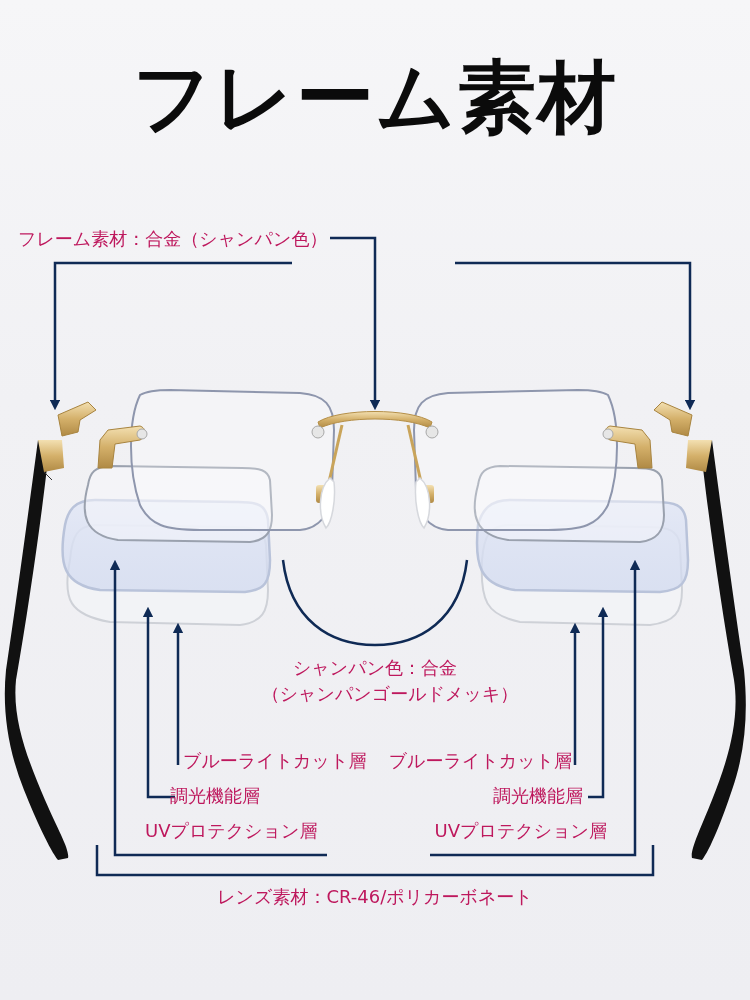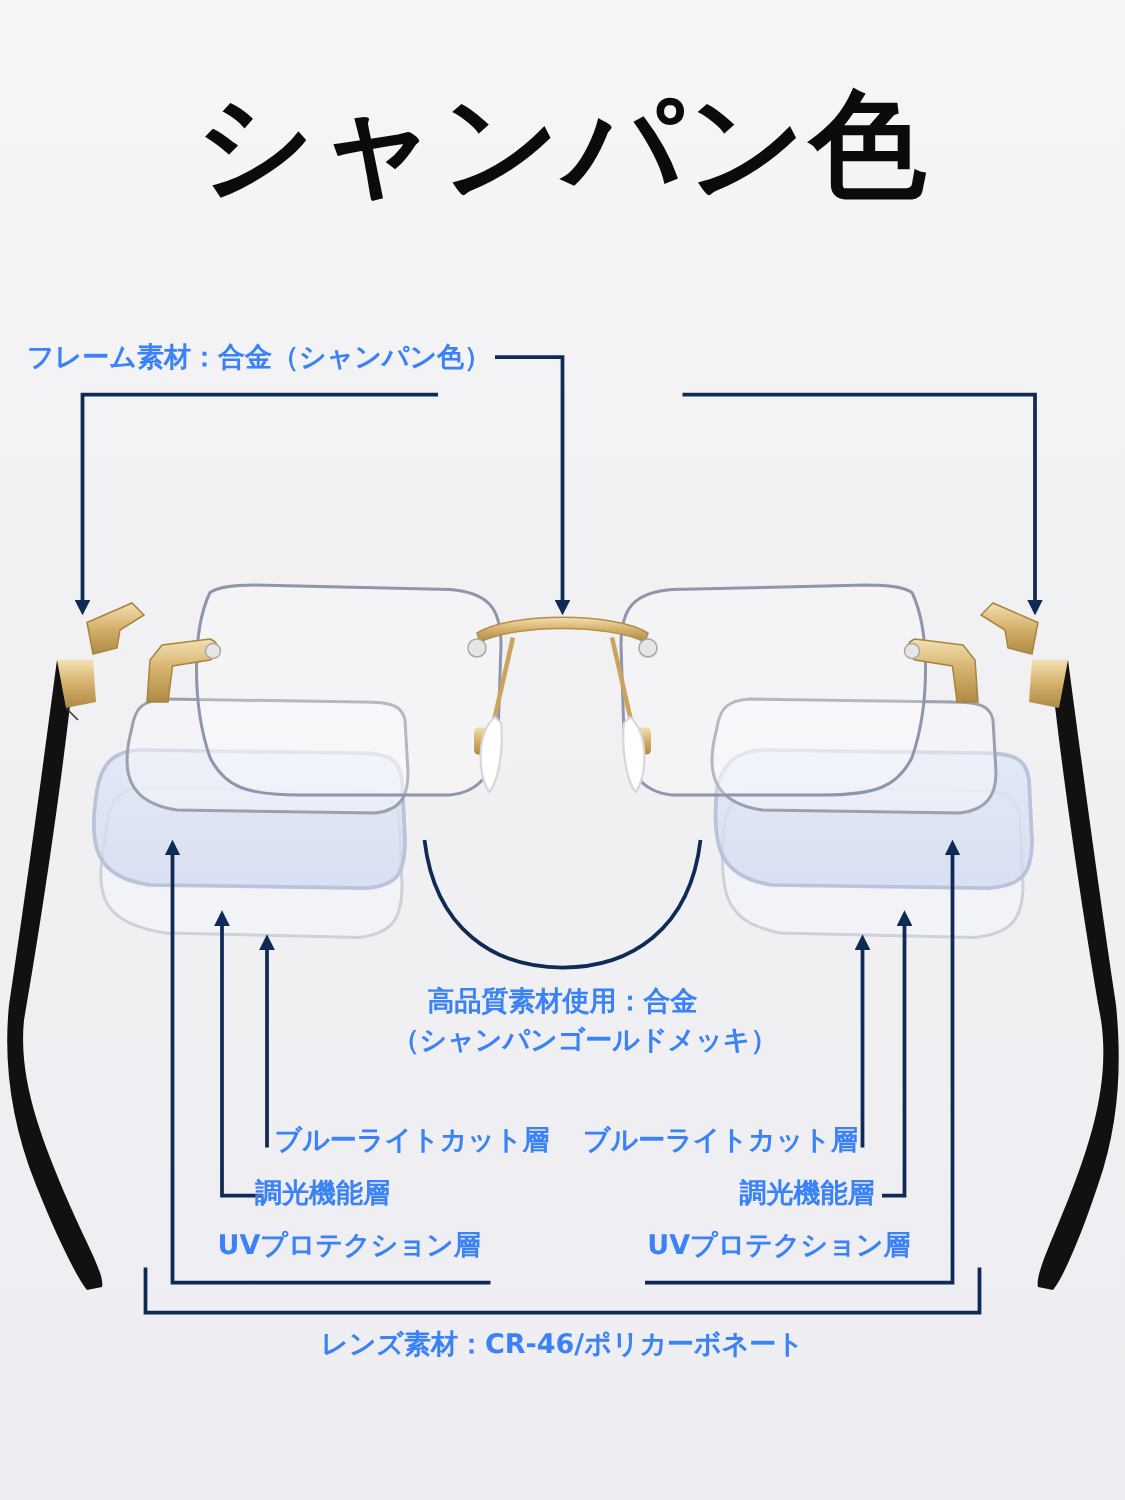--- a/index.html
+++ b/index.html
@@ -8,31 +8,31 @@
       background: linear-gradient(180deg, #f6f6f8 0%, #f1f1f4 40%, #eeeef2 100%);
       font-family: "DejaVu Sans", "Liberation Sans", sans-serif;
       color: #111;
     }
     .title {
       position: absolute; left: 0; top: 58px; width: 750px; text-align: center;
       font-size: 78px; font-weight: bold; letter-spacing: 2px; color: #0b0b0b;
       line-height: 1;
     }
     .label {
-      position: absolute; font-size: 18px; font-weight: bold; color: #3b82f6;
+      position: absolute; font-size: 18px; font-weight: normal; color: #be185d;
       white-space: nowrap; line-height: 1.2;
     }
     .label.center { text-align: center; }
     .label.right { text-align: right; }
     svg.art { position: absolute; left: 0; top: 0; }
   </style>
 </head>
 <body>
 
-<div class="title">シャンパン色</div>
+<div class="title">フレーム素材</div>
 
 <svg class="art" width="750" height="1000" viewBox="0 0 750 1000">
   <defs>
     <linearGradient id="gold" x1="0" y1="0" x2="0" y2="1">
       <stop offset="0" stop-color="#f3e0b2"></stop>
       <stop offset="0.5" stop-color="#d4b06a"></stop>
       <stop offset="1" stop-color="#b08a45"></stop>
     </linearGradient>
     <linearGradient id="lensBlue" x1="0" y1="0" x2="0" y2="1">
       <stop offset="0" stop-color="#e3e8f6" stop-opacity="0.9"></stop>
@@ -106,21 +106,21 @@
     <polyline points="575,765 575,628" marker-end="url(#arrow)"></polyline>
     <polyline points="588,797 603,797 603,612" marker-end="url(#arrow)"></polyline>
     <polyline points="430,855 635,855 635,565" marker-end="url(#arrow)"></polyline>
 
     <polyline points="97,845 97,875 653,875 653,845"></polyline>
   </g>
 </svg>
 
 <div class="label" style="left:18px; top:228px;">フレーム素材：合金（シャンパン色）</div>
 
-<div class="label center" style="left:240px; top:657px; width:270px;">高品質素材使用：合金</div>
+<div class="label center" style="left:240px; top:657px; width:270px;">シャンパン色：合金</div>
 <div class="label center" style="left:255px; top:683px; width:270px;">（シャンパンゴールドメッキ）</div>
 
 <div class="label" style="left:183px; top:750px;">ブルーライトカット層</div>
 <div class="label" style="left:170px; top:785px;">調光機能層</div>
 <div class="label" style="left:145px; top:820px;">UVプロテクション層</div>
 
 <div class="label right" style="left:380px; top:750px; width:192px;">ブルーライトカット層</div>
 <div class="label right" style="left:440px; top:785px; width:143px;">調光機能層</div>
 <div class="label right" style="left:410px; top:820px; width:197px;">UVプロテクション層</div>
 

